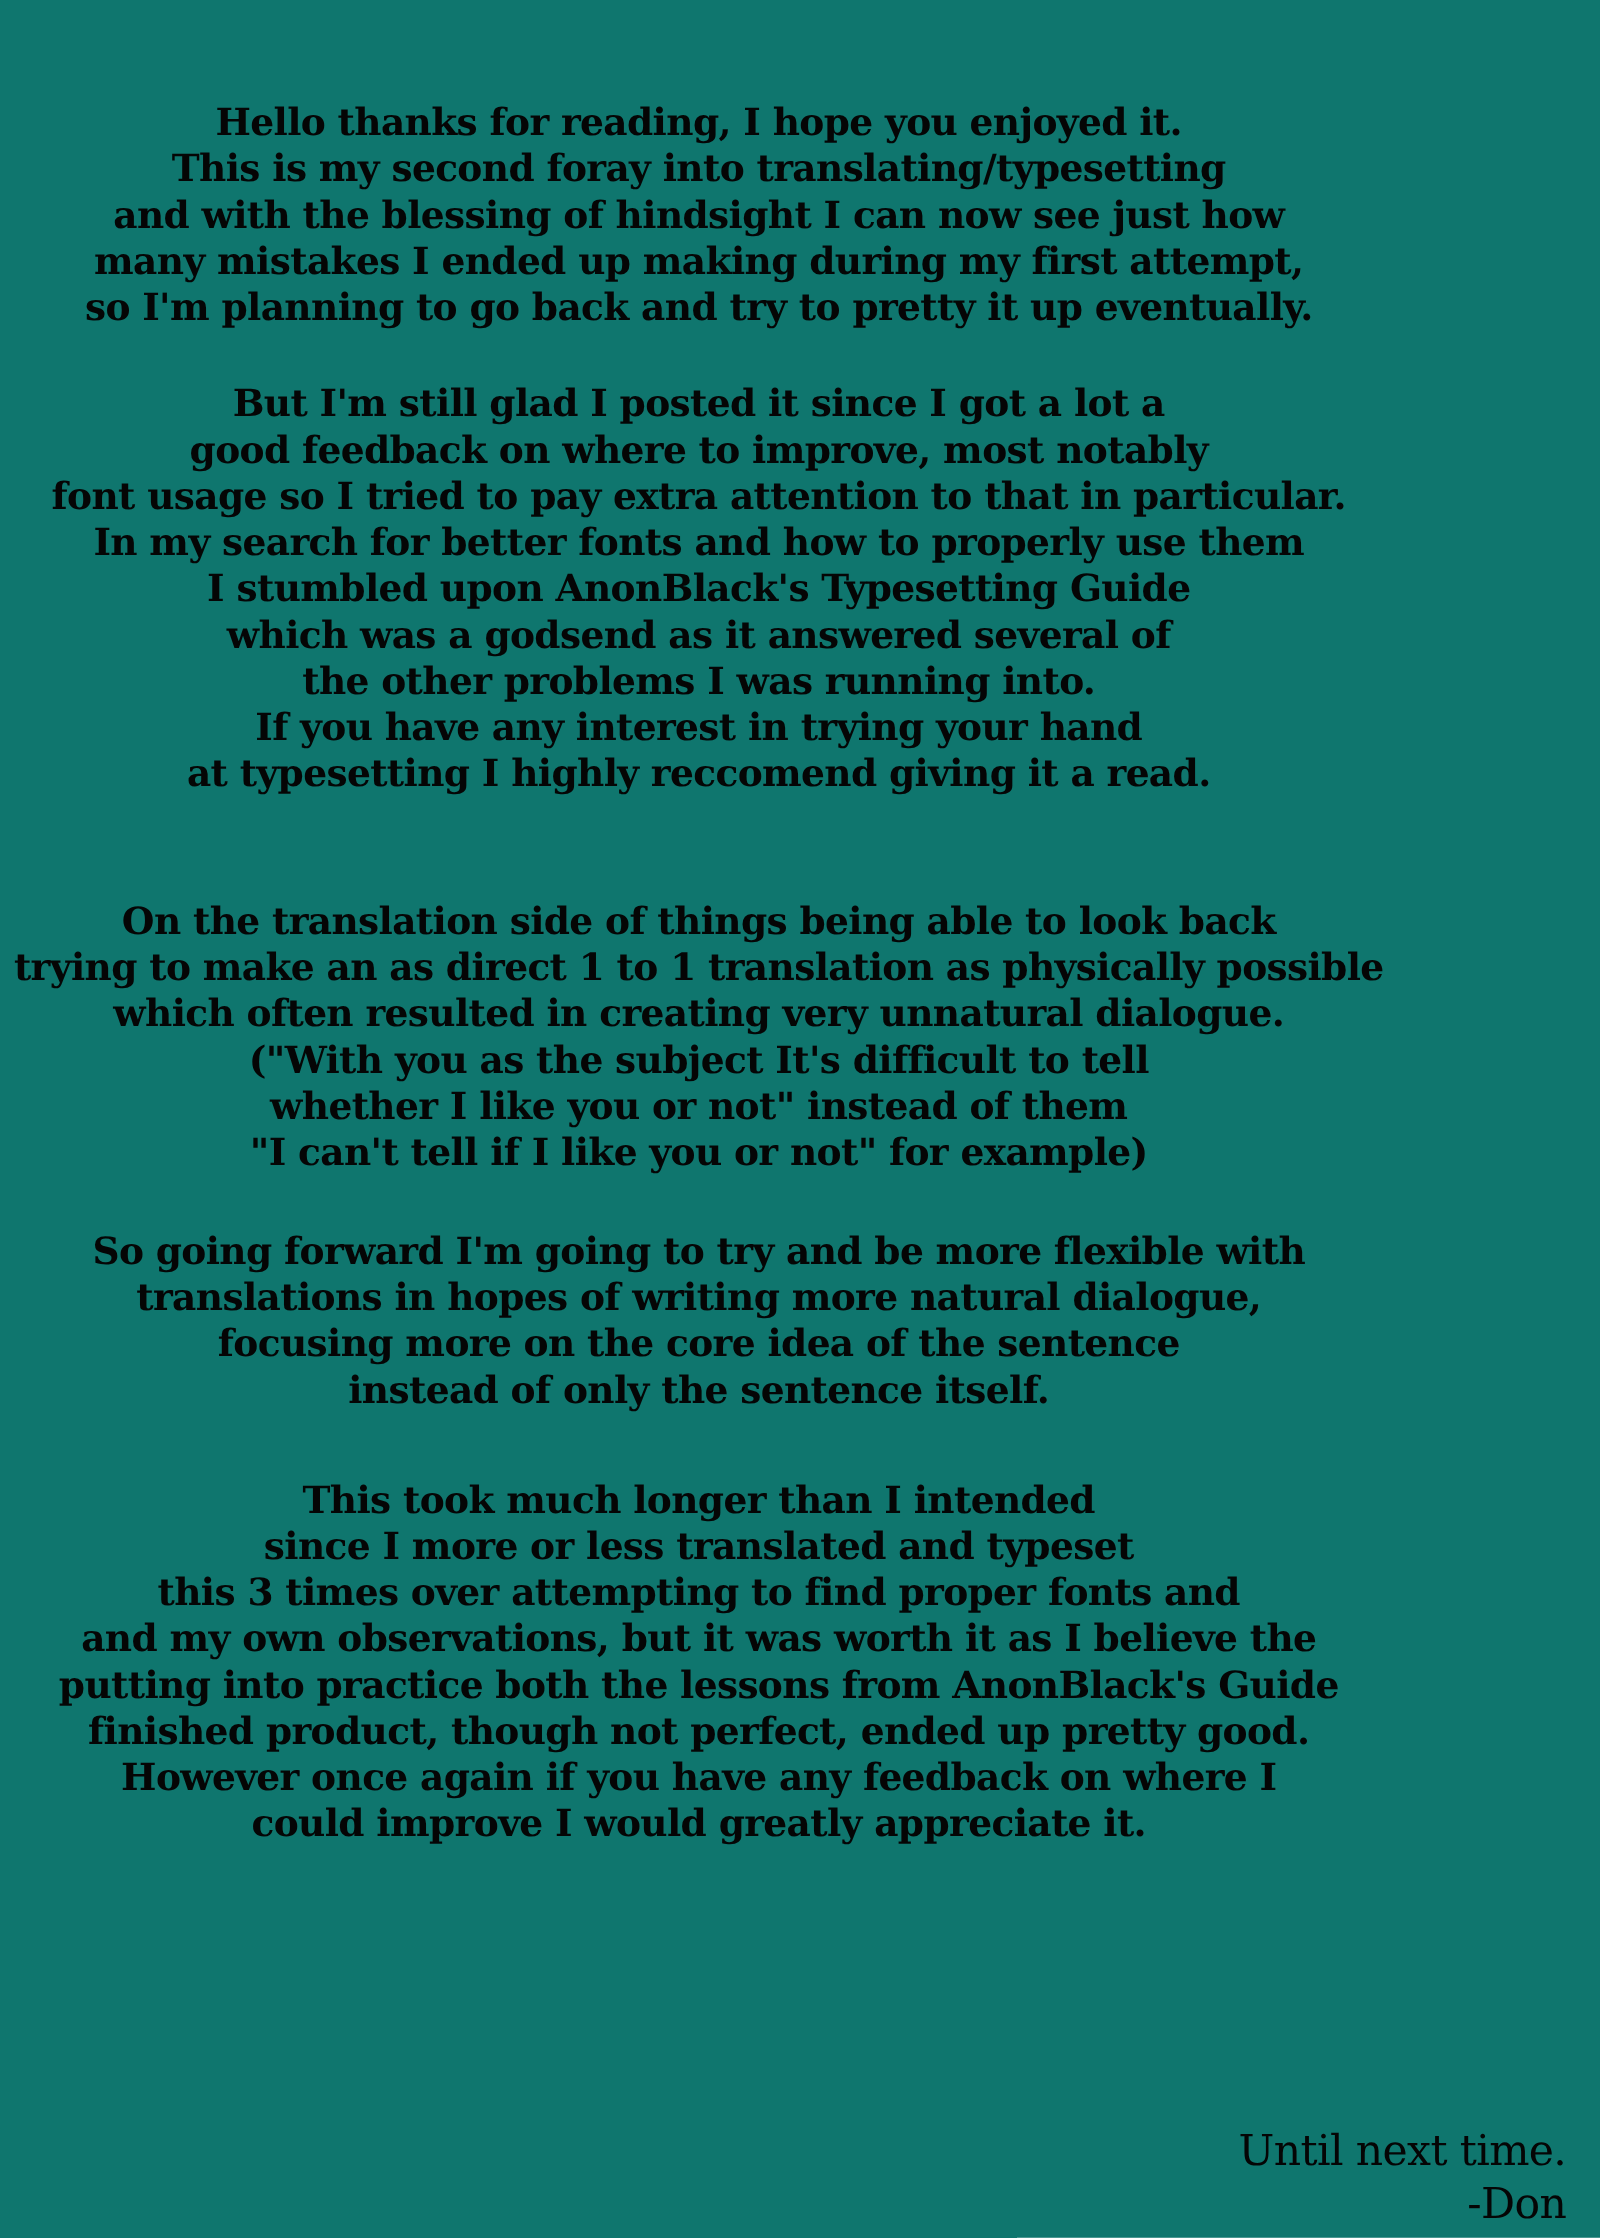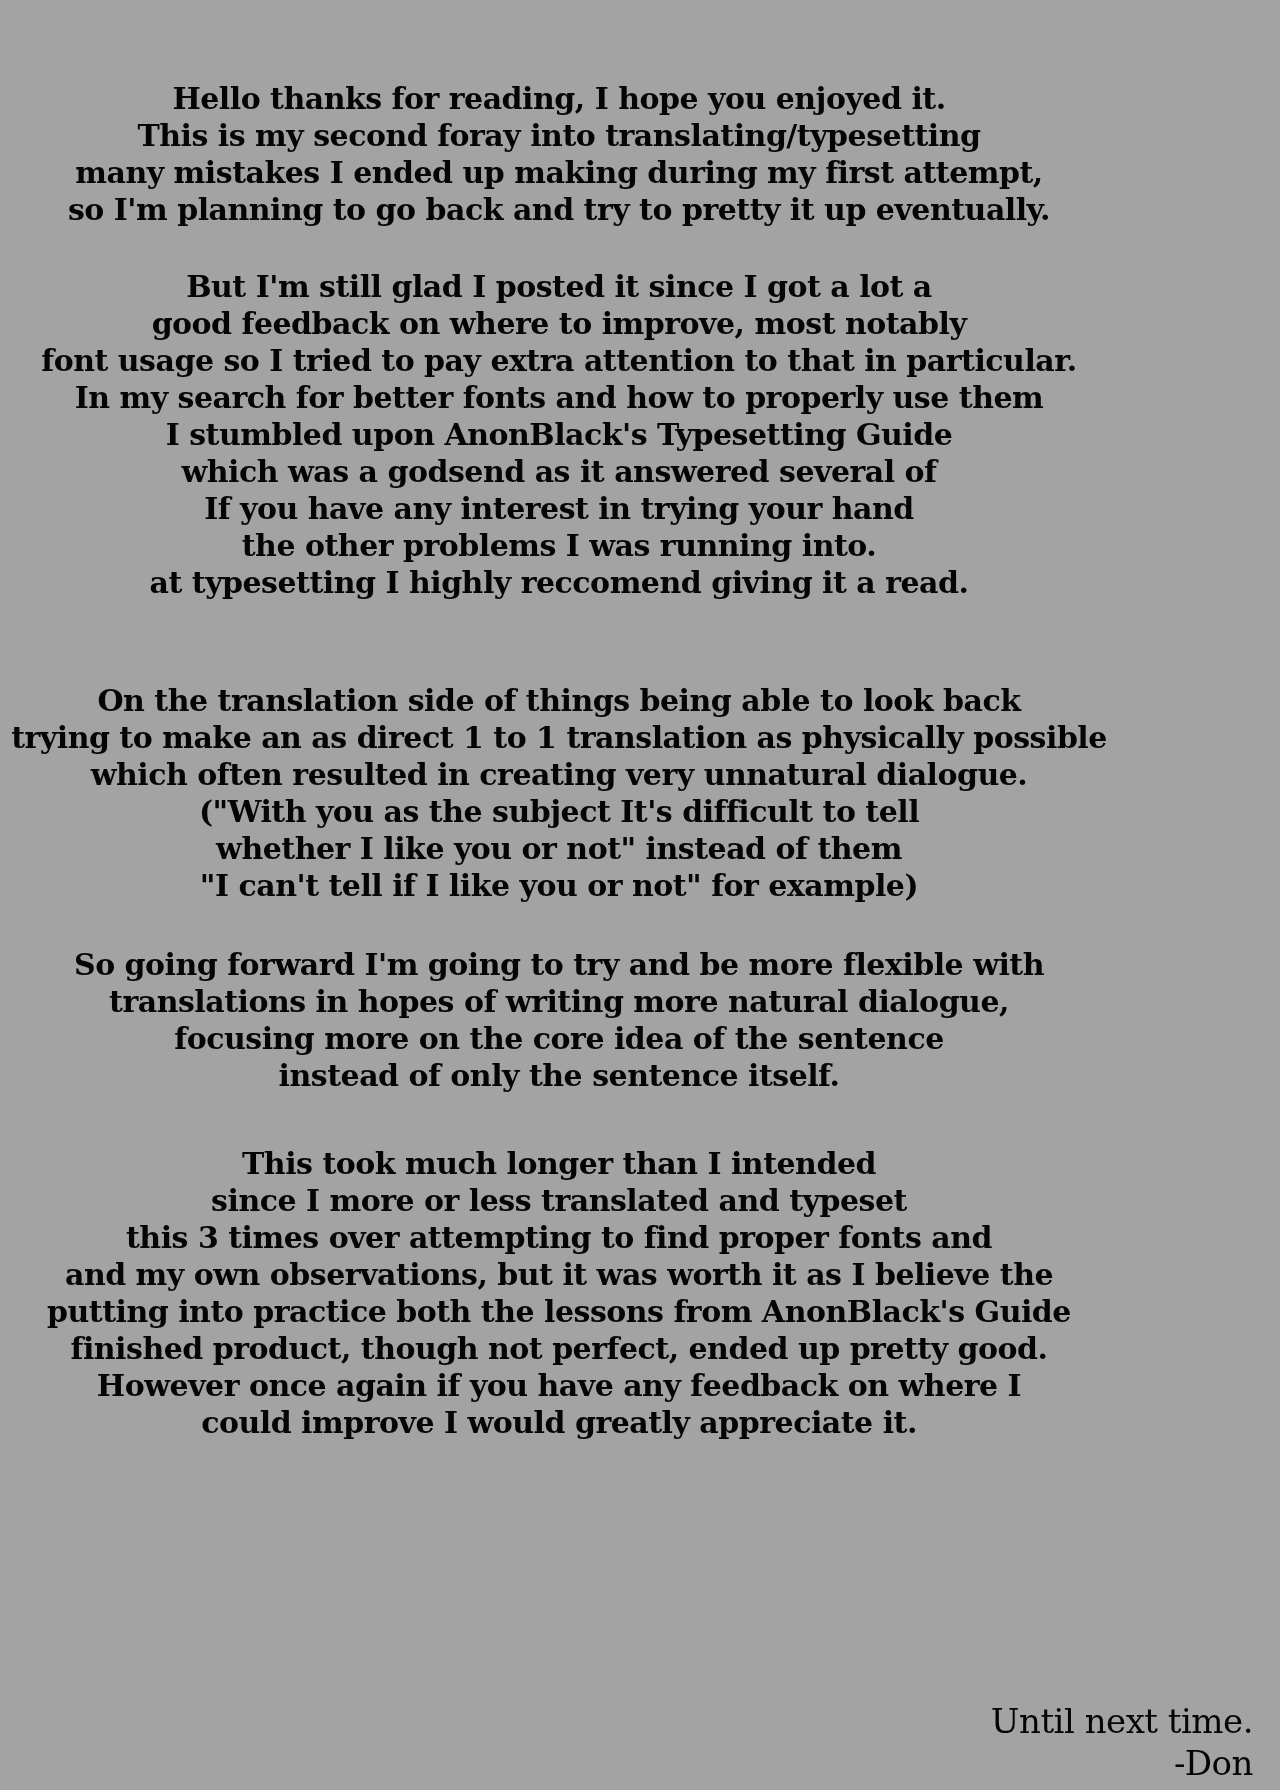--- a/index.html
+++ b/index.html
@@ -6,21 +6,21 @@
   body {
     width: 1280px;
     height: 1790px;
     background: #ffffff;
     font-family: "DejaVu Serif", serif;
   }
   .page {
     position: relative;
     width: 1280px;
     height: 1790px;
-    background: #a3a3a3;
+    background: #0f766e;
     overflow: hidden;
   }
   .body-text {
     position: absolute;
     top: 80px;
     left: 0;
     width: 1118px;
     text-align: center;
     color: #050505;
     font-weight: 700;
@@ -47,32 +47,33 @@
   }
 </style>
 </head>
 <body>
 
 <div class="page">
   <main class="body-text">
       <div class="paragraph">
         <div class="line">Hello thanks for reading, I hope you enjoyed it.</div>
         <div class="line">This is my second foray into translating/typesetting</div>
+        <div class="line">and with the blessing of hindsight I can now see just how</div>
         <div class="line">many mistakes I ended up making during my first attempt,</div>
         <div class="line">so I'm planning to go back and try to pretty it up eventually.</div>
       </div>
       <div class="paragraph">
         <div class="line">But I'm still glad I posted it since I got a lot a</div>
         <div class="line">good feedback on where to improve, most notably</div>
         <div class="line">font usage so I tried to pay extra attention to that in particular.</div>
         <div class="line">In my search for better fonts and how to properly use them</div>
         <div class="line">I stumbled upon AnonBlack's Typesetting Guide</div>
         <div class="line">which was a godsend as it answered several of</div>
+        <div class="line">the other problems I was running into.</div>
         <div class="line">If you have any interest in trying your hand</div>
-        <div class="line">the other problems I was running into.</div>
         <div class="line">at typesetting I highly reccomend giving it a read.</div>
       </div>
       <div class="paragraph">
         <div class="line">On the translation side of things being able to look back</div>
         <div class="line">trying to make an as direct 1 to 1 translation as physically possible</div>
         <div class="line">which often resulted in creating very unnatural dialogue.</div>
         <div class="line">("With you as the subject It's difficult to tell</div>
         <div class="line">whether I like you or not" instead of them</div>
         <div class="line">"I can't tell if I like you or not" for example)</div>
       </div>

